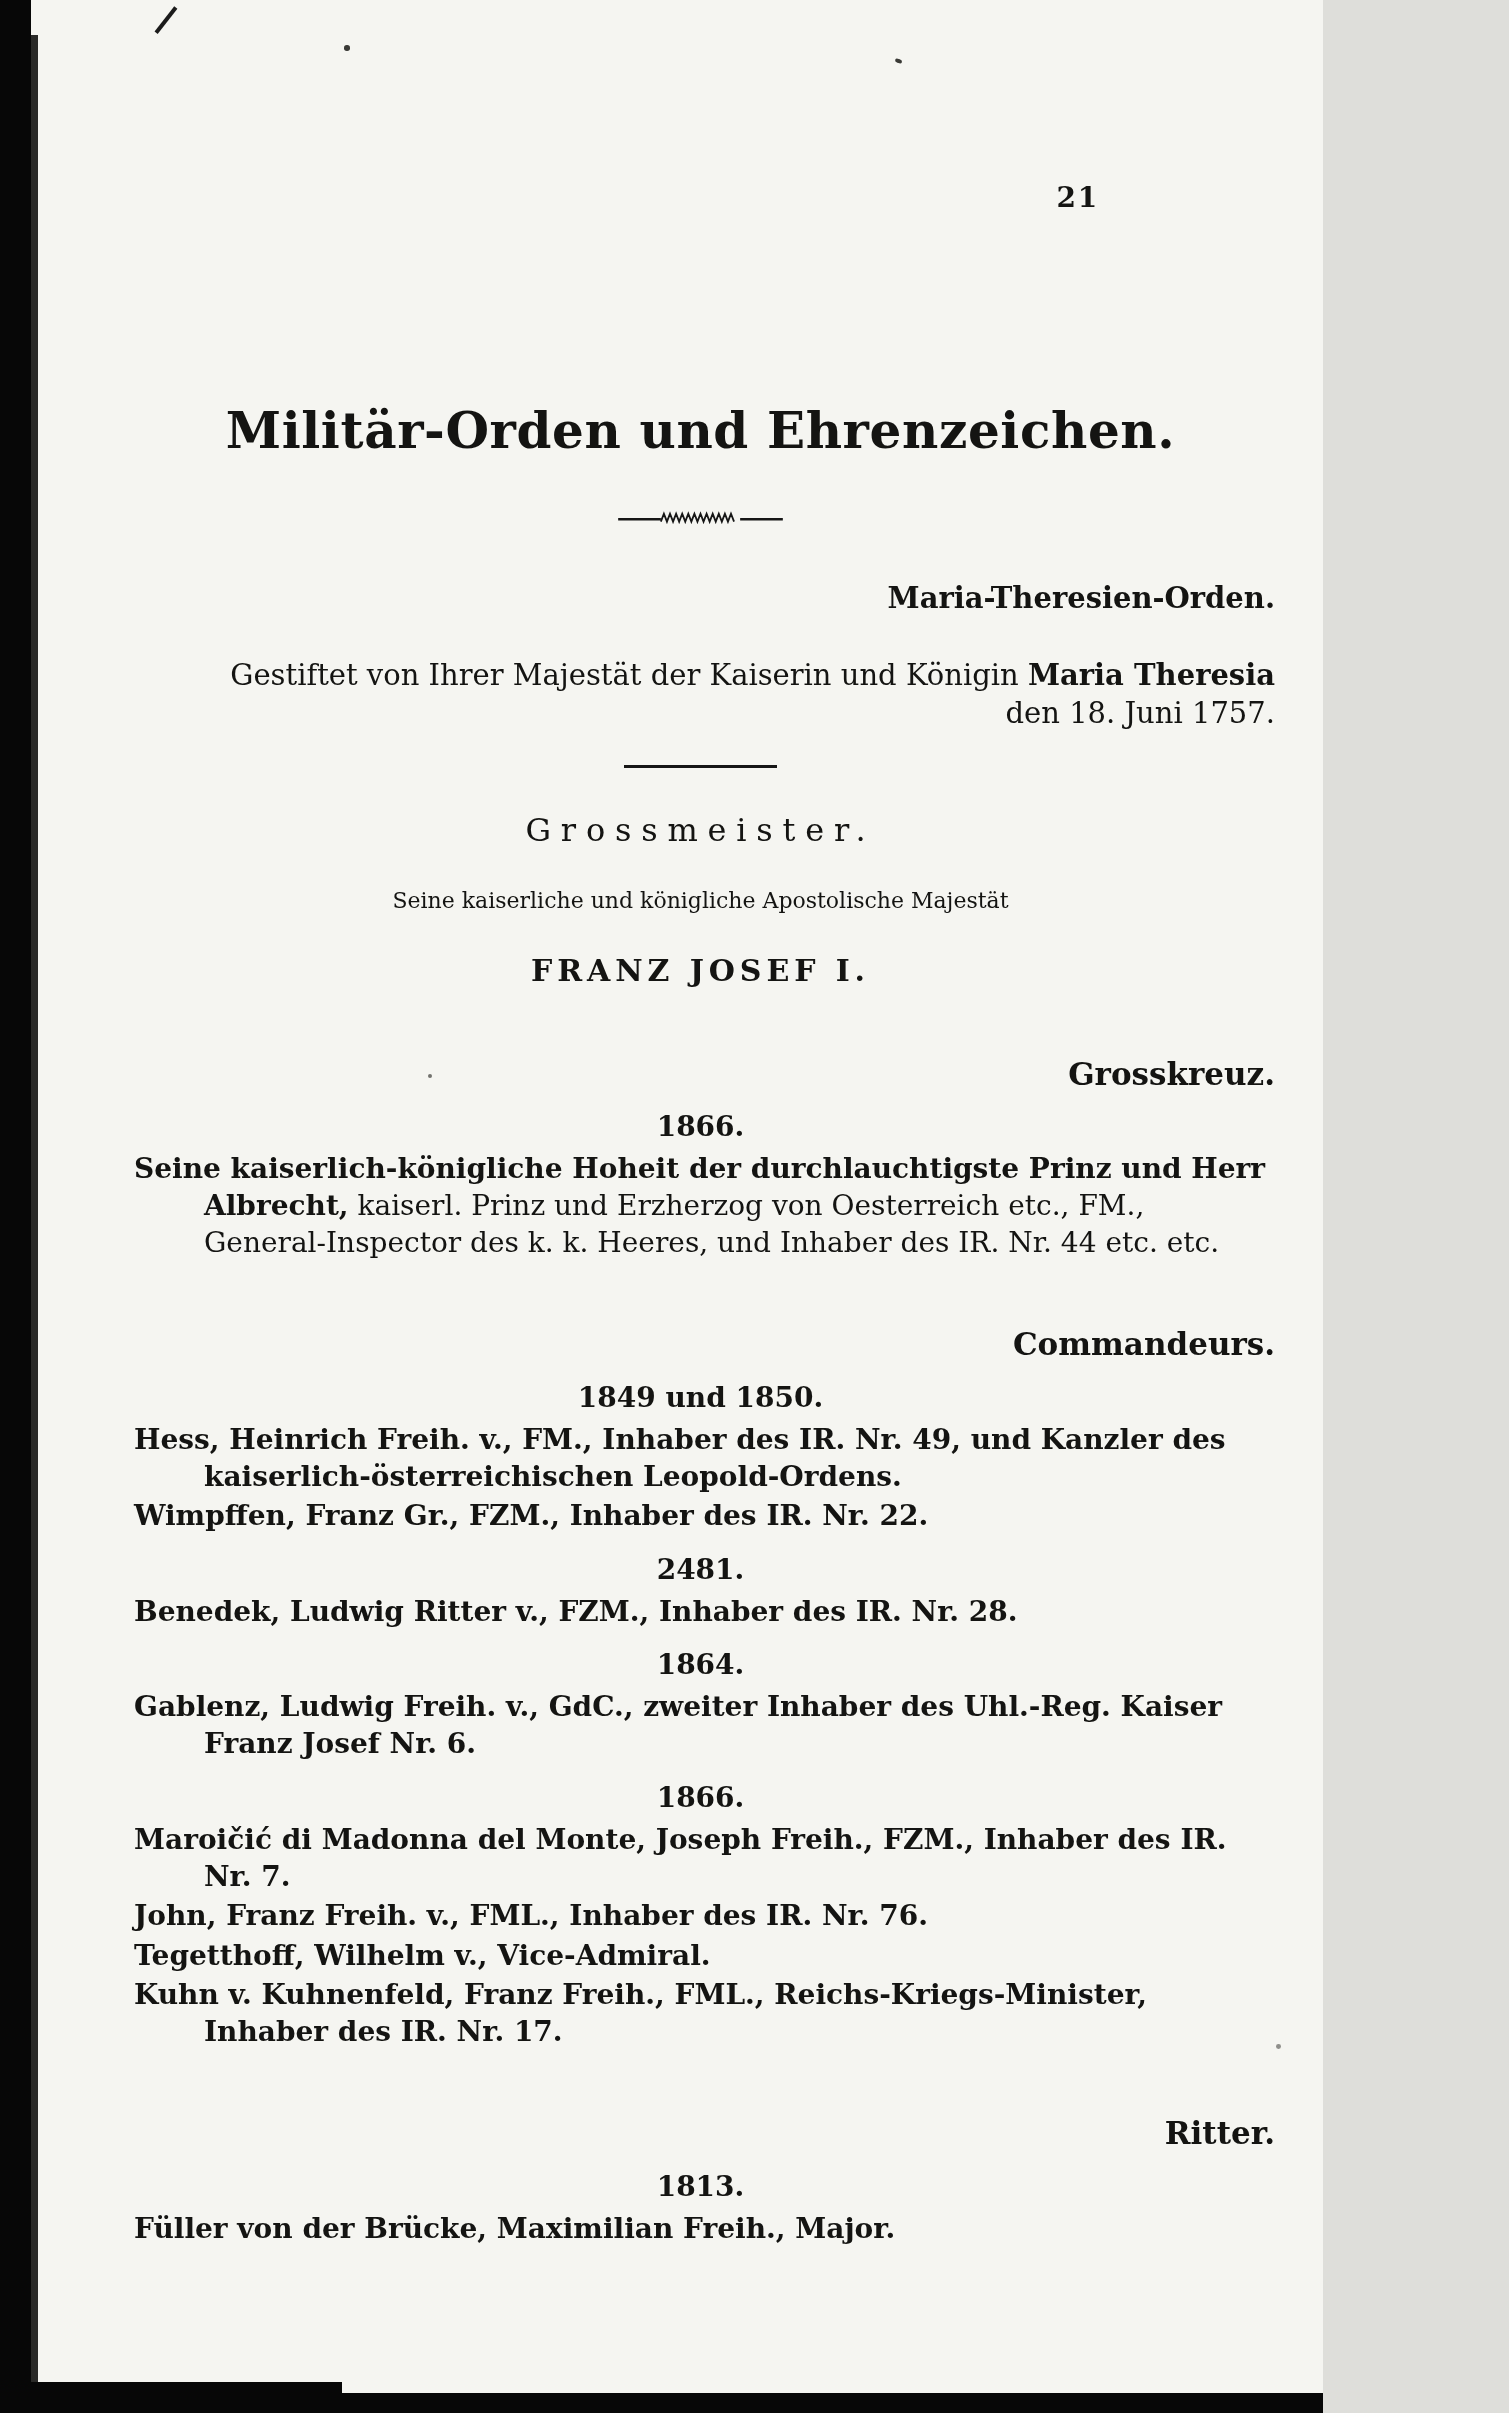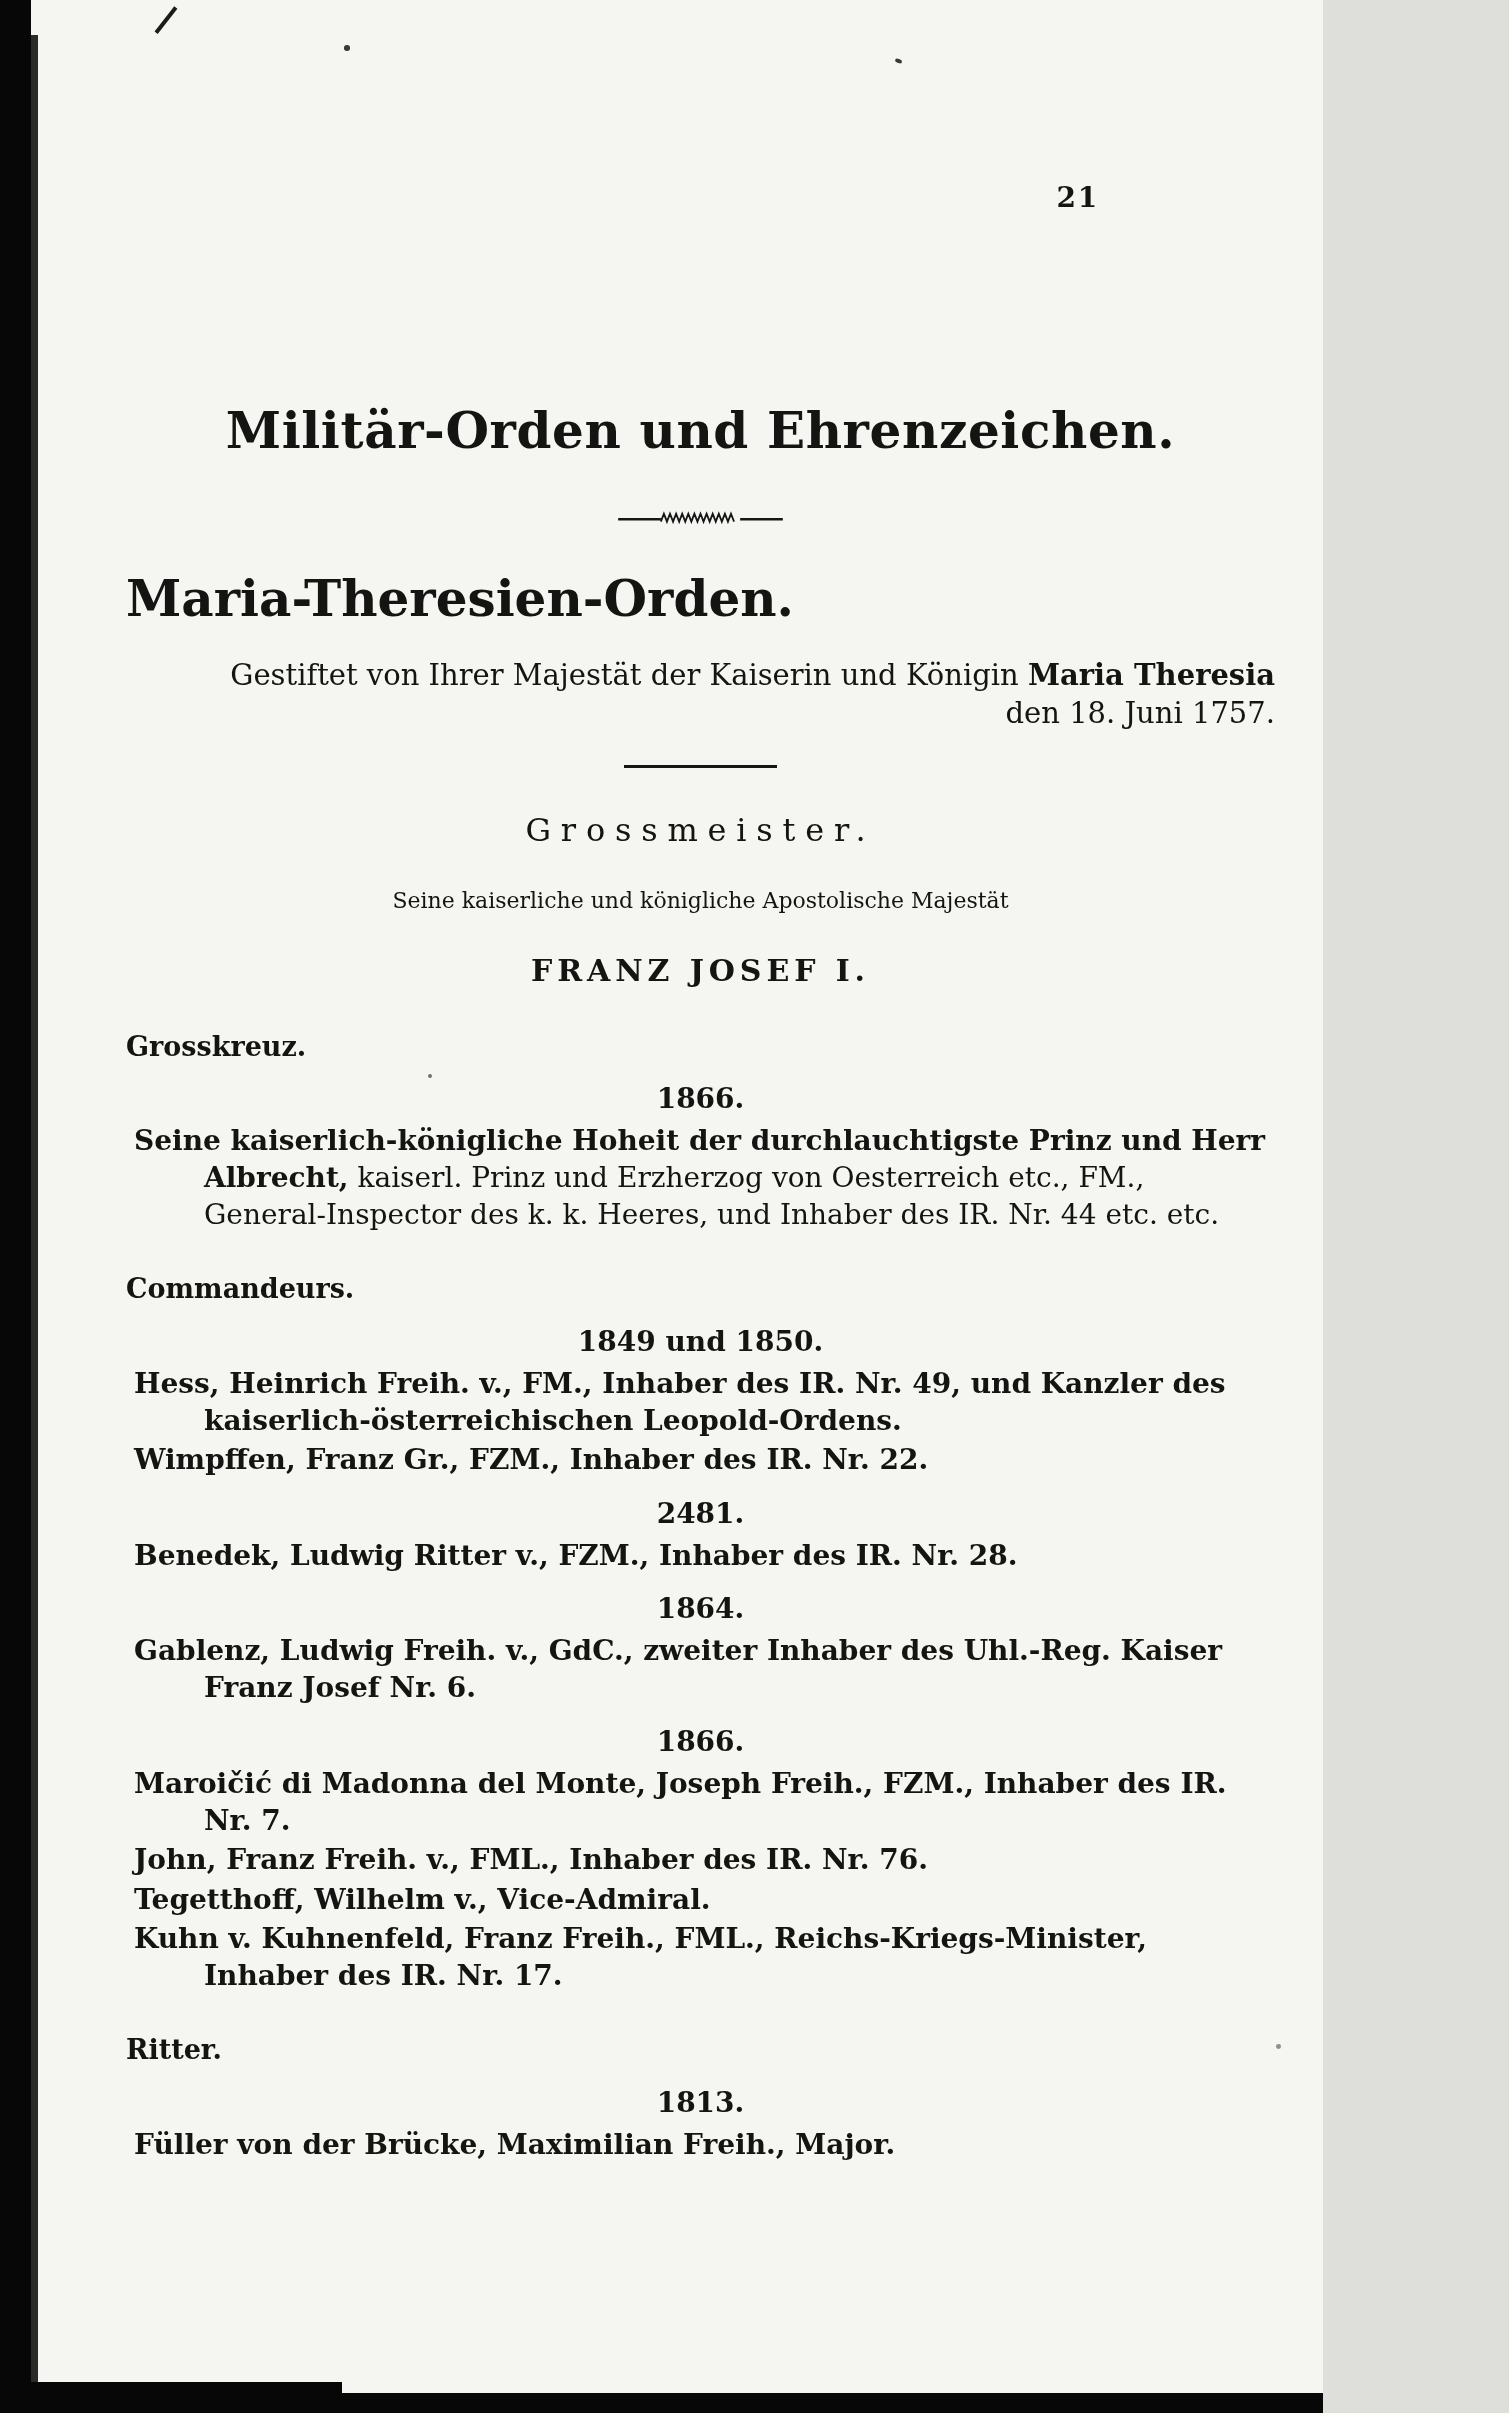--- a/index.html
+++ b/index.html
@@ -39,32 +39,32 @@
   .content {
     position:absolute; left:126px; top:0;
     width:1149px;
     padding-top:403px;
   }
 
   .main-title  { text-align:center; font-size:50px; font-weight:bold; line-height:56px; letter-spacing:0.6px; }
 
   .ornament    { display:flex; justify-content:center; margin-top:48px; }
 
-  .order-title { text-align:left; font-size:50px; font-weight:bold; line-height:45px; margin-top:51px; }
+  .order-title { text-align:right; font-size:29px; font-weight:bold; line-height:45px; margin-top:51px; }
 
   .founding    { text-align:right; font-size:29px; line-height:38px; margin-top:35px; }
   .founding .b { font-weight:bold; }
 
   .rule { width:153px; height:2.4px; background:#161616; margin:33px auto 0 auto; }
 
   .gm-heading { text-align:center; font-size:32px; font-weight:normal; letter-spacing:9.8px; line-height:37px; margin-top:44px; }
   .gm-line    { text-align:center; font-size:22px; line-height:39px; margin-top:32px; }
   .gm-name    { text-align:center; font-size:30px; font-weight:bold; letter-spacing:4.9px; line-height:40px; margin-top:31px; }
 
-  .section-heading { text-align:left; font-size:27px; font-weight:bold; line-height:35px; margin-top:38px; }
+  .section-heading { text-align:right; font-size:31px; font-weight:bold; line-height:35px; margin-top:66px; }
 
   .year { text-align:center; font-size:28px; font-weight:bold; line-height:33px; margin-top:18.3px; }
 
   .entry {
     font-size:28px; line-height:37px; font-weight:bold;
     padding-left:70px; text-indent:-70px;
     margin-top:7.3px;
     margin-left:8px;
   }
   .entry + .entry { margin-top:2.4px; }

